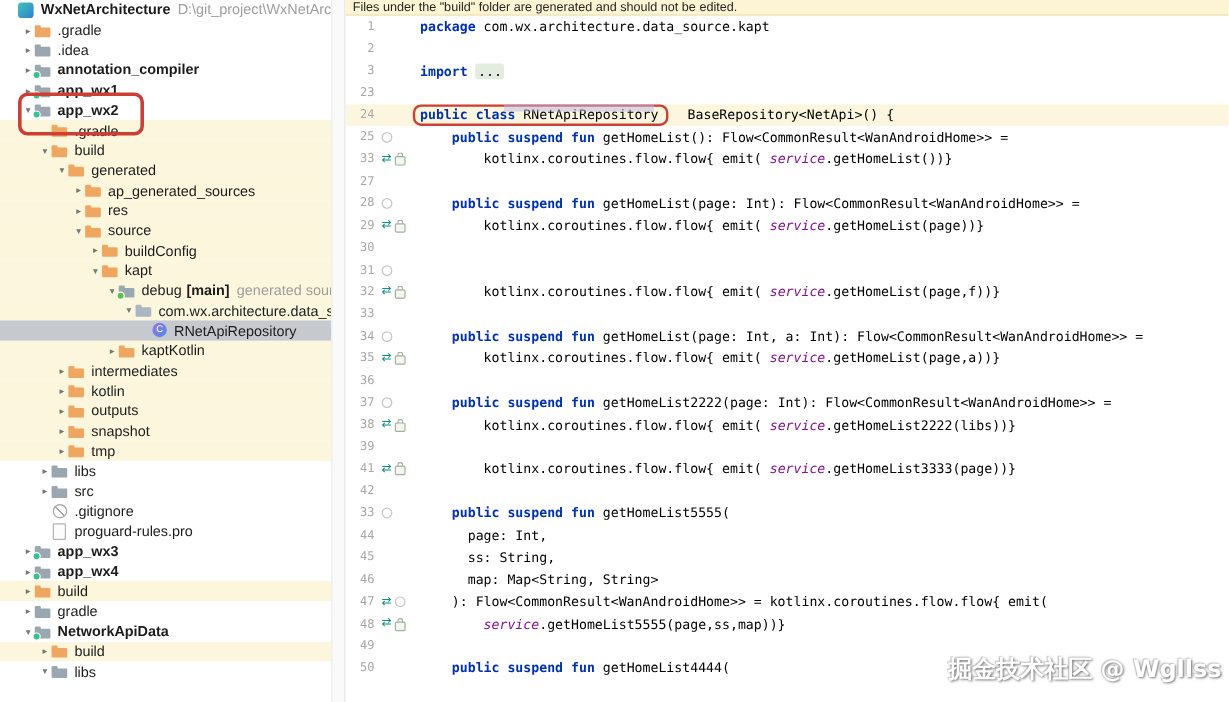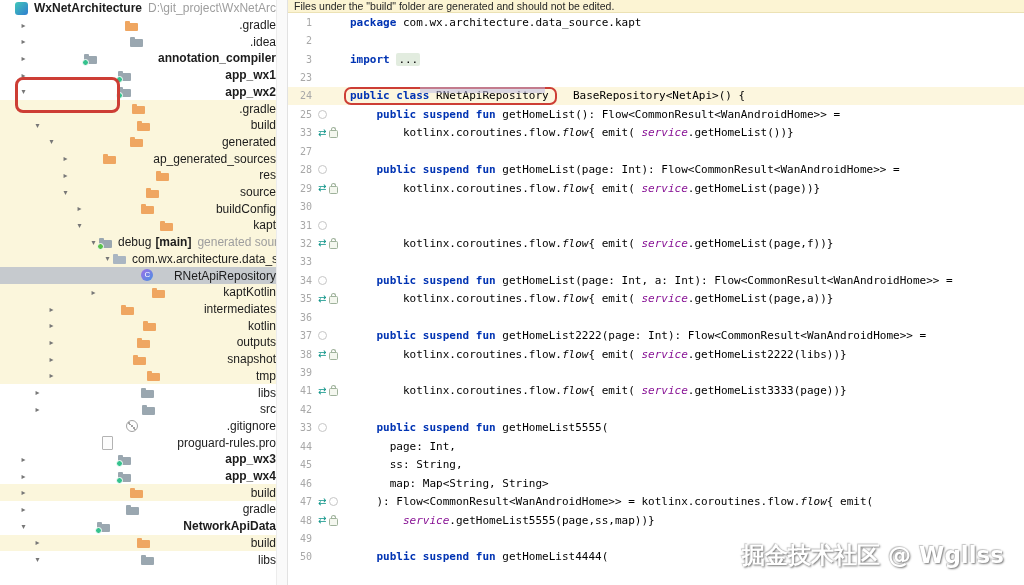--- a/index.html
+++ b/index.html
@@ -1,21 +1,21 @@
 <!DOCTYPE html>
 <html><head>
 <meta charset="utf-8">
 <style>
   html,body{margin:0;padding:0;background:#ffffff;}
   #app{position:relative;width:1024px;height:585px;overflow:hidden;
        font-family:"Liberation Sans",sans-serif;background:#fff;user-select:none;}
   
   #tree-panel{position:absolute;left:0;top:0;width:276px;height:585px;background:#fff;overflow:hidden;}
   .tree-row{height:16.71px;display:flex;align-items:center;white-space:nowrap;
-            font-size:12px;color:#1c1c1c;overflow:hidden;justify-content:space-between;}
+            font-size:12px;color:#1c1c1c;overflow:hidden;}
   .tree-row.bg-yellow{background:#fbf6dc;}
   .tree-row.bg-selected{background:#c6cace;}
   .tree-row .chev{flex:none;width:11px;color:#777;font-size:8px;text-align:center;}
   .tree-row .lbl{margin-left:0;}
   .tree-row .lbl.b{font-weight:bold;}
   .tree-row .lbl2{font-weight:bold;margin-left:4px;}
   .tree-row .sfx{color:#9e9e9e;margin-left:6px;}
   
   .ic{display:inline-block;flex:none;position:relative;width:14px;height:13px;margin-right:5px;}
   .fold-body{position:absolute;left:0;top:4px;width:13px;height:8px;border-radius:1px;}
@@ -57,30 +57,30 @@
   .g-lock{display:inline-block;width:7px;height:6px;border:1px solid #9fb29b;border-radius:1.5px;
           background:#f4f7ef;position:relative;margin-top:3px;}
   .g-lock::before{content:"";position:absolute;top:-4px;left:1px;width:3px;height:3px;
           border:1px solid #9fb29b;border-bottom:none;border-radius:3px 3px 0 0;}
   .g-circle{display:inline-block;width:7px;height:7px;border:1.3px solid #c6c6c6;border-radius:50%;}
   .code{white-space:pre;font-family:"DejaVu Sans Mono",monospace;font-size:11px;color:#000;
         padding-left:6px;}
   .tk-kw{color:#0033b3;font-weight:bold;}
   .tk-pl{color:#000;}
   .tk-prop{color:#871094;font-style:italic;}
-  .tk-itl{font-style:italic;}
+  .tk-itl{}
   .tk-fold{background:#e2ecdf;border-radius:2px;padding:0 2px;}
   .red-box{display:inline-block;border:2.5px solid #cd3e35;border-radius:7px;
            padding:0 6px 1px 4px;margin:-3px 3px -3px -6px;}
   
   #tree-annotation{position:absolute;left:15px;top:77px;width:99px;height:30px;
            border:3px solid #cd3e35;border-radius:8px;z-index:6;pointer-events:none;}
   #caret-highlight{position:absolute;left:420px;top:87px;width:125px;height:6px;
            background:#b9b7e6;opacity:.5;z-index:2;pointer-events:none;}
-  #watermark{position:absolute;right:20px;bottom:14px;font-size:23px;font-weight:bold;color:#fff;
+  #watermark{position:absolute;right:6px;bottom:14px;font-size:20px;font-weight:bold;color:#fff;
            font-family:"DejaVu Sans",sans-serif;z-index:7;
            text-shadow:1px 1px 2px rgba(110,110,110,.95),-1px -1px 1px rgba(160,160,160,.6);}
 </style>
 </head>
 <body>
 
 <div id="app">
   <div id="tree-panel">
     <div id="tree-rows">
         <div class="tree-row" style="padding-left: 4px;">

